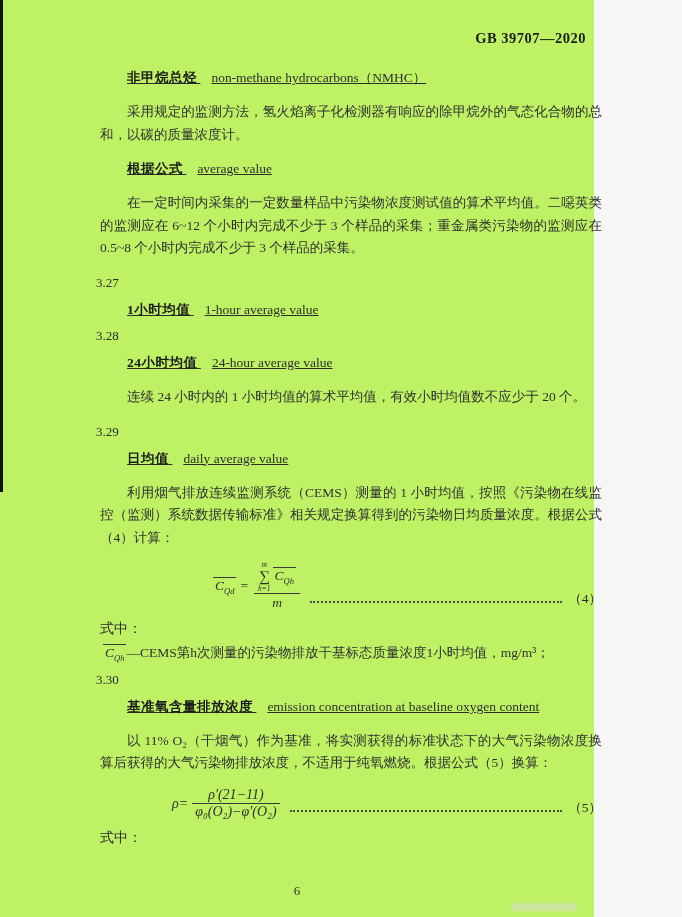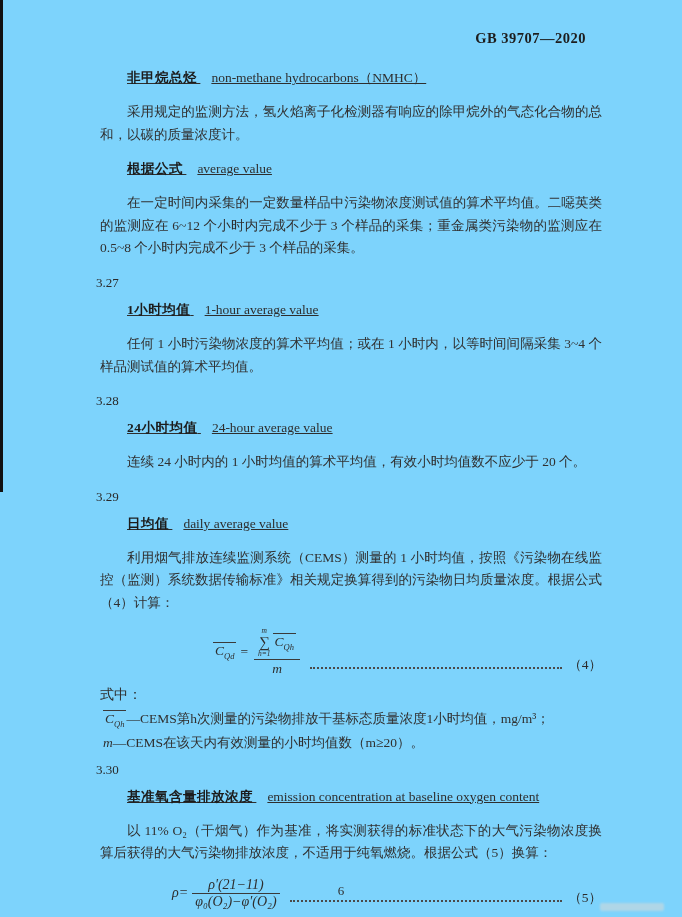--- a/index.html
+++ b/index.html
@@ -5,22 +5,22 @@
   html,body{margin:0;padding:0;}
   body{
     width:682px;height:917px;
     background:#f6f6f4;
     font-family:"Liberation Serif","DejaVu Serif",serif;
     color:#2e2e2e;
     overflow:hidden;
   }
   .page{
     position:relative;
-    width:682px;height:917px;
-    background:#7dd3fc;
+    width:594px;height:917px;
+    background:#bef264;
     box-sizing:border-box;
   }
   .scan-edge-left{
     position:absolute;left:0;top:0;width:3px;height:492px;
     background:#111;
   }
   .scan-smudge{
     position:absolute;right:18px;bottom:6px;width:64px;height:8px;
     background:#d9d9d6;opacity:.55;border-radius:2px;filter:blur(1px);
   }
@@ -120,21 +120,20 @@
       <span class="term-cn">根据公式</span>
       <span class="term-en">average value</span>
     </div>
     <p class="para">在一定时间内采集的一定数量样品中污染物浓度测试值的算术平均值。二噁英类的监测应在 6~12 个小时内完成不少于 3 个样品的采集；重金属类污染物的监测应在 0.5~8 个小时内完成不少于 3 个样品的采集。</p>
 
     <div class="secnum">3.27</div>
     <div class="term-line">
       <span class="term-cn">1小时均值</span>
       <span class="term-en">1-hour average value</span>
     </div>
-    <p class="para">任何 1 小时污染物浓度的算术平均值；或在 1 小时内，以等时间间隔采集 3~4 个样品测试值的算术平均值。</p>
 
     <div class="secnum">3.28</div>
     <div class="term-line">
       <span class="term-cn">24小时均值</span>
       <span class="term-en">24-hour average value</span>
     </div>
     <p class="para">连续 24 小时内的 1 小时均值的算术平均值，有效小时均值数不应少于 20 个。</p>
 
     <div class="secnum">3.29</div>
     <div class="term-line">
@@ -161,23 +160,20 @@
         </span>
       </span>
       <span class="f-dots"></span>
       <span class="f-label">（4）</span>
     </div>
 
     <div class="where-label">式中：</div>
     <div class="where-item">
       <span class="ovl"><span>C</span><sub>Qh</sub></span><span>—CEMS第h次测量的污染物排放干基标态质量浓度1小时均值，mg/m³；</span>
     </div>
-    <div class="where-item">
-      <span class="where-sym">m</span><span>—CEMS在该天内有效测量的小时均值数（m≥20）。</span>
-    </div>
 
     <div class="secnum">3.30</div>
     <div class="term-line">
       <span class="term-cn">基准氧含量排放浓度</span>
       <span class="term-en">emission concentration at baseline oxygen content</span>
     </div>
     <p class="para">以 11% O₂（干烟气）作为基准，将实测获得的标准状态下的大气污染物浓度换算后获得的大气污染物排放浓度，不适用于纯氧燃烧。根据公式（5）换算：</p>
 
     <div class="formula-row">
       <span class="f5-wrap">

